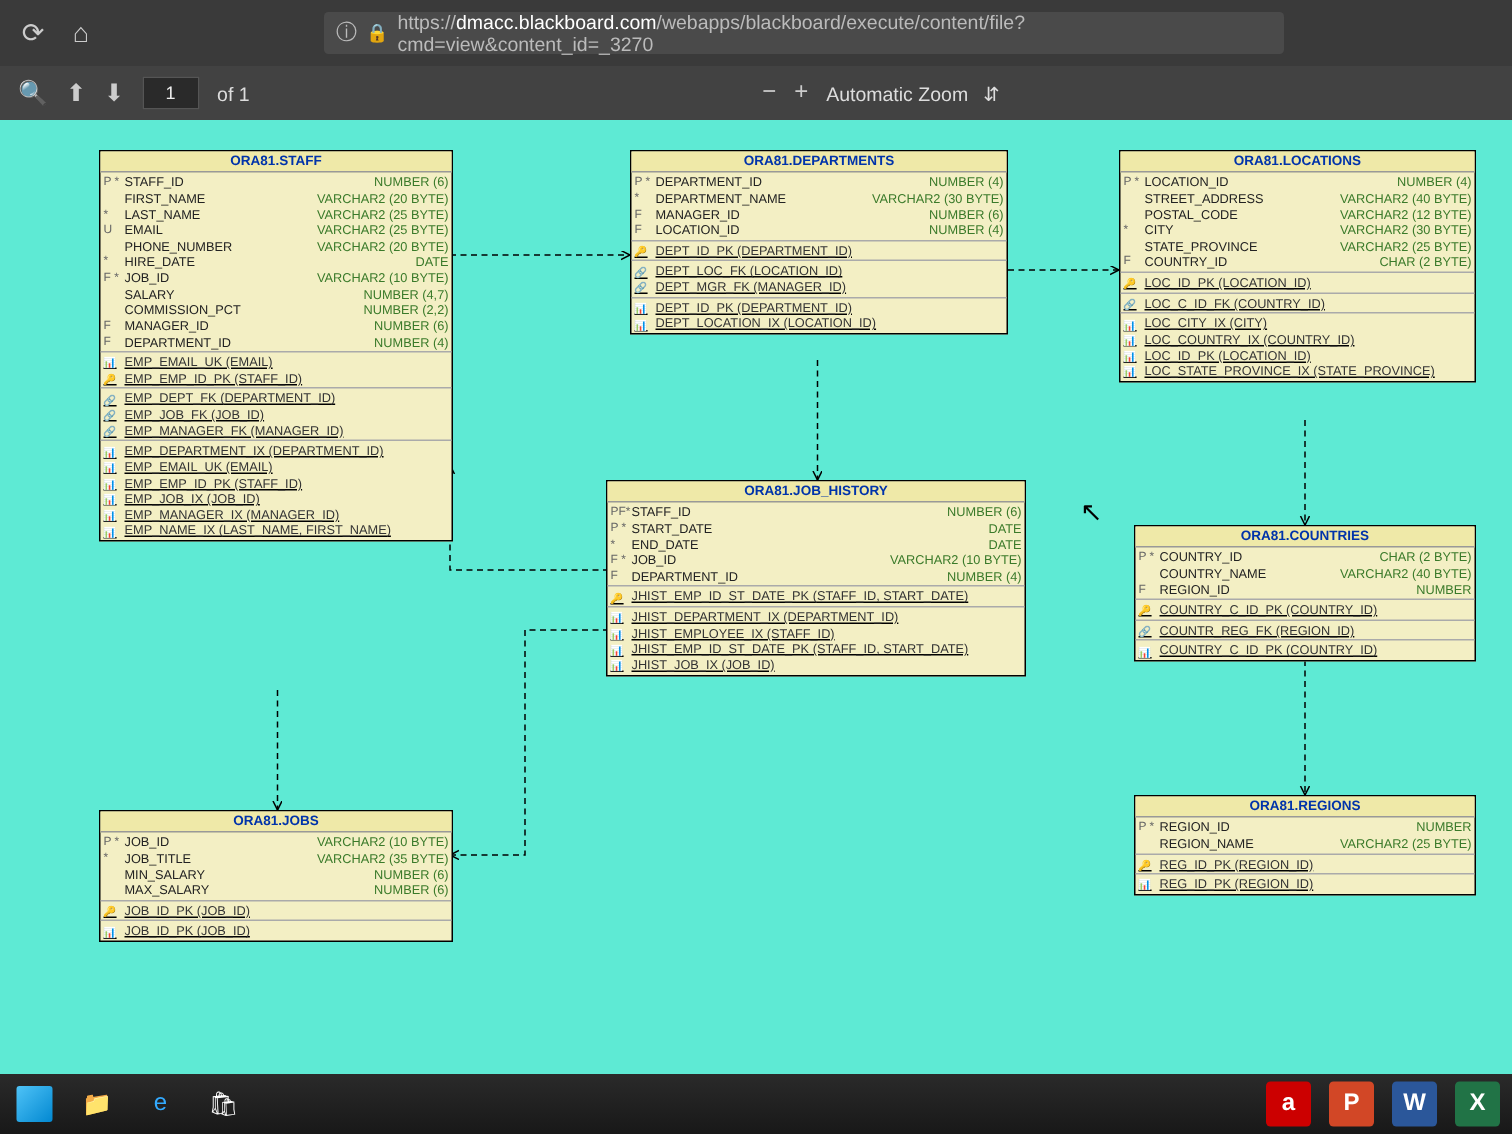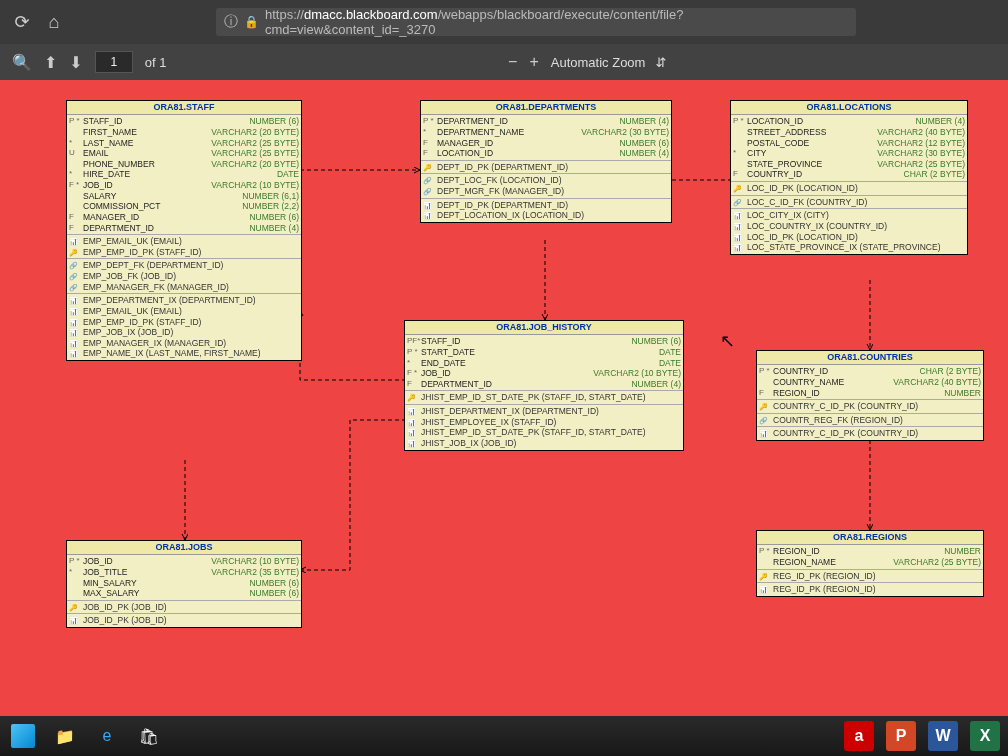--- a/index.html
+++ b/index.html
@@ -7,30 +7,30 @@
   .browser-bar { height:44px; background:#3a3a3a; display:flex; align-items:center; padding:0 12px; gap:12px; position:relative; }
   .nav-icon { width:20px; height:20px; color:#ccc; display:flex; align-items:center; justify-content:center; font-size:18px; cursor:pointer; }
   .url-bar { flex:1; background:#4a4a4a; height:28px; border-radius:3px; display:flex; align-items:center; padding:0 8px; gap:6px; color:#bbb; font-size:13px; max-width:640px; margin-left:140px; }
   .lock-icon { color:#5c5; font-size:12px; }
   .info-icon { color:#bbb; font-size:14px; }
   .pdf-bar { height:36px; background:#424242; display:flex; align-items:center; padding:0 12px; gap:12px; color:#ddd; font-size:13px; }
   .pdf-bar .spacer { flex:1; }
   .pdf-icon { cursor:pointer; font-size:16px; color:#ccc; }
   .page-input { width:38px; background:#2a2a2a; border:1px solid #555; color:#eee; text-align:center; font-size:12px; height:22px; }
   .zoom-sel { color:#ddd; font-size:13px; display:flex; align-items:center; gap:10px; }
-  .canvas { position:relative; background:#ef4444; width:100%; height:650px; overflow:hidden; }
+  .canvas { position:relative; background:#5eead4; width:100%; height:650px; overflow:hidden; }
   .table-box { position:absolute; border:1px solid #000; background:#f3efc4; font-size:8.5px; line-height:1.25; }
   .tbl-title { background:#efe9a8; color:#0033aa; font-weight:bold; text-align:center; padding:1px 2px; border-bottom:1px solid #999; font-size:9px; }
   .tbl-sec { border-bottom:1px solid #aaa; padding:1px 0; }
   .tbl-sec:last-child { border-bottom:none; }
   .row { display:flex; padding:0 2px; }
   .marker { width:14px; color:#666; font-size:8px; }
   .colname { flex:1; color:#222; }
   .coltype { width:90px; color:#3a7a2a; text-align:right; }
-  .idx-row { display:flex; padding:0 2px; gap:4px; }
+  .idx-row { display:flex; padding:0 2px; align-items:center; gap:4px;text-decoration:underline; }
   .idx-icon { width:10px; height:10px; display:inline-block; }
   .idx-icon.pk::before { content:"🔑"; font-size:7px; }
   .idx-icon.fk::before { content:"🔗"; font-size:7px; }
   .idx-icon.ix::before { content:"📊"; font-size:7px; }
   .idx-name { color:#333; }
   svg.relations { position:absolute; top:0; left:0; width:100%; height:100%; pointer-events:none; }
   .taskbar { position:absolute; bottom:0; left:0; right:0; height:40px; background:linear-gradient(#2a2a2a,#181818); display:flex; align-items:center; padding:0 8px; gap:12px; }
   .taskbar .tb-icon { width:30px; height:30px; display:flex; align-items:center; justify-content:center; font-size:16px; color:#fff; }
   .cursor { position:absolute; font-size:18px; color:#000; pointer-events:none; }
   .win-icon { width:24px; height:24px; background:linear-gradient(135deg,#4fc3f7,#0288d1); border-radius:2px; }
@@ -118,21 +118,21 @@
           <span class="coltype">DATE</span>
         </div>
         <div class="row">
           <span class="marker">F *</span>
           <span class="colname">JOB_ID</span>
           <span class="coltype">VARCHAR2 (10 BYTE)</span>
         </div>
         <div class="row">
           <span class="marker"></span>
           <span class="colname">SALARY</span>
-          <span class="coltype">NUMBER (6,1)</span>
+          <span class="coltype">NUMBER (4,7)</span>
         </div>
         <div class="row">
           <span class="marker"></span>
           <span class="colname">COMMISSION_PCT</span>
           <span class="coltype">NUMBER (2,2)</span>
         </div>
         <div class="row">
           <span class="marker">F</span>
           <span class="colname">MANAGER_ID</span>
           <span class="coltype">NUMBER (6)</span>
@@ -240,21 +240,21 @@
           <span class="idx-icon ix"></span>
           <span class="idx-name">DEPT_ID_PK (DEPARTMENT_ID)</span>
         </div>
         <div class="idx-row">
           <span class="idx-icon ix"></span>
           <span class="idx-name">DEPT_LOCATION_IX (LOCATION_ID)</span>
         </div>
       </div>
   </div>
 
-  <div class="table-box" style="left:730px;top:20px;width:238px">
+  <div class="table-box" style="left:746px;top:20px;width:238px">
     <div class="tbl-title">ORA81.LOCATIONS</div>
     <div class="tbl-sec">
         <div class="row">
           <span class="marker">P *</span>
           <span class="colname">LOCATION_ID</span>
           <span class="coltype">NUMBER (4)</span>
         </div>
         <div class="row">
           <span class="marker"></span>
           <span class="colname">STREET_ADDRESS</span>

